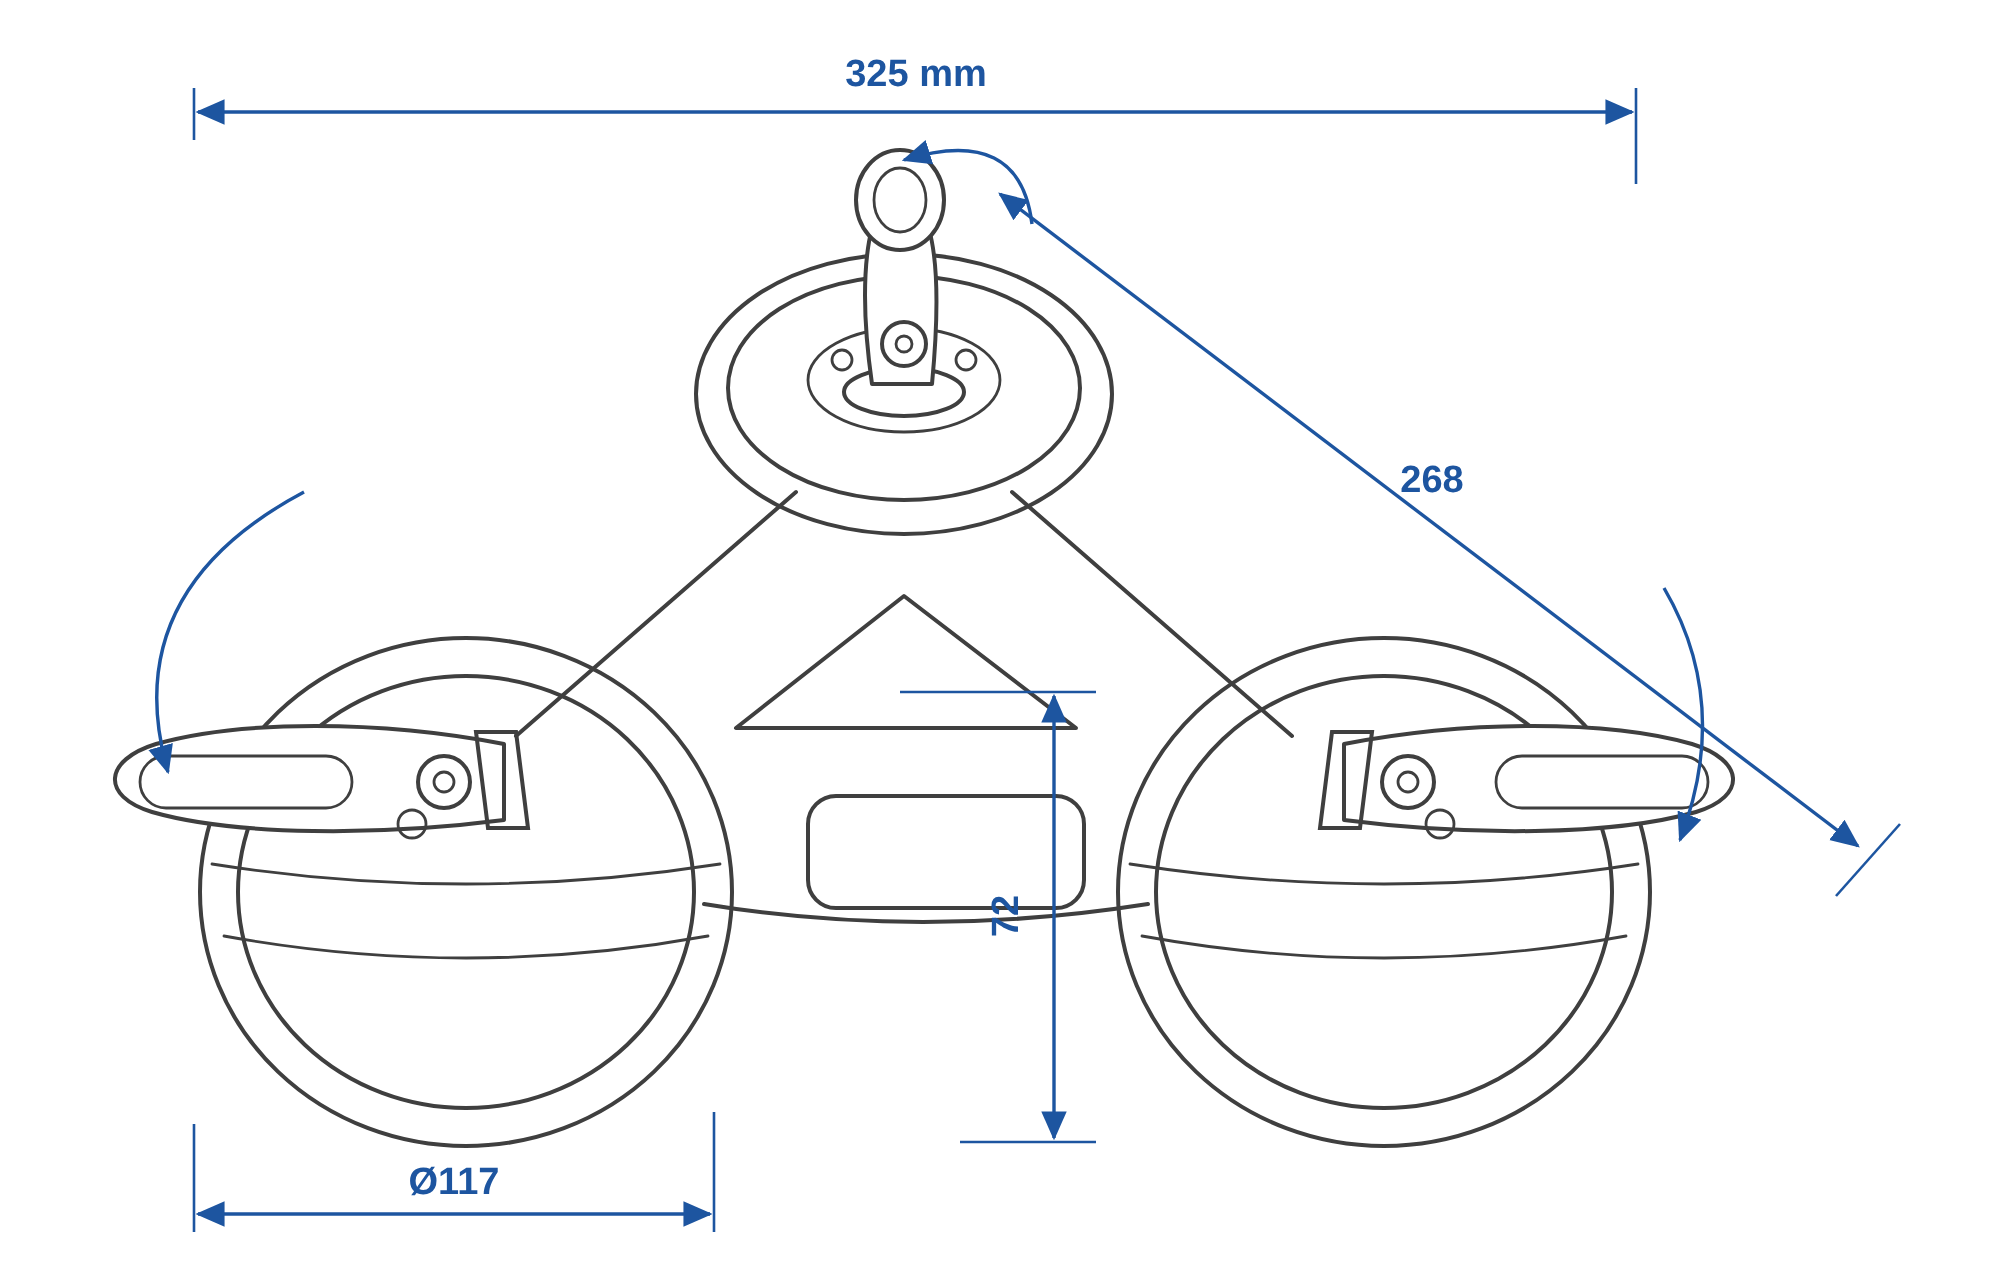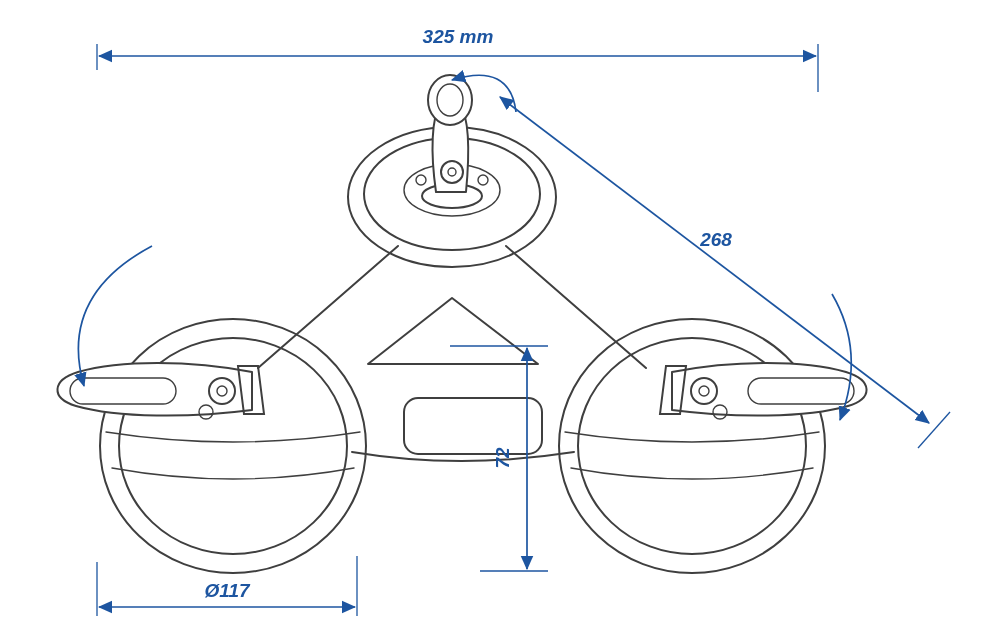--- a/index.html
+++ b/index.html
@@ -1,19 +1,19 @@
 <!DOCTYPE html>
 <html style="--line: #3f3f3f; --dim: #1d55a0; --bg: #ffffff;"><head>
 <meta charset="utf-8">
 <style>
   :root { --line:#3f3f3f; --dim:#1d55a0; --bg:#ffffff; }
   html,body { margin:0; padding:0; background:var(--bg); }
   .canvas {
     width:1000px; height:634px; position:relative; background:var(--bg);
-    font-family:"Liberation Sans", sans-serif; overflow:hidden;font-style:italic;
+    font-family:"Liberation Sans", sans-serif; overflow:hidden;
   }
   svg { display:block; }
   .draw      { stroke:var(--line); fill:none; stroke-width:2; stroke-linecap:round; }
   .draw-thin { stroke:var(--line); fill:none; stroke-width:1.4; stroke-linecap:round; }
   .draw-fill { stroke:var(--line); fill:#ffffff; stroke-width:2; stroke-linejoin:round; }
   .dim       { stroke:var(--dim); fill:none; stroke-width:1.7; }
   .dim-thin  { stroke:var(--dim); fill:none; stroke-width:1.3; }
   .dim-label { fill:var(--dim); font-family:"Liberation Sans",sans-serif; font-size:19px; font-weight:bold; }
 </style>
 </head>

